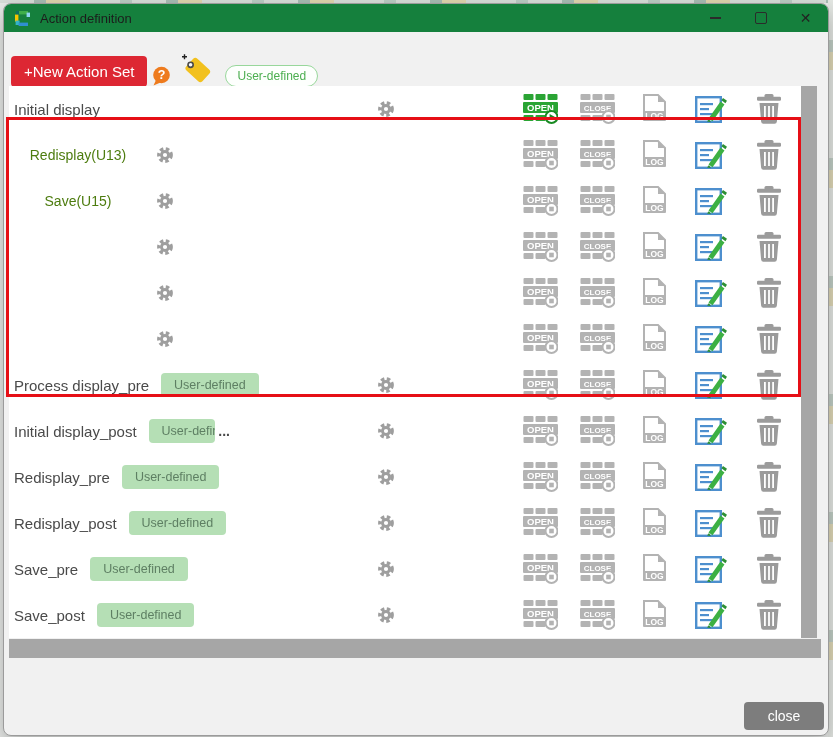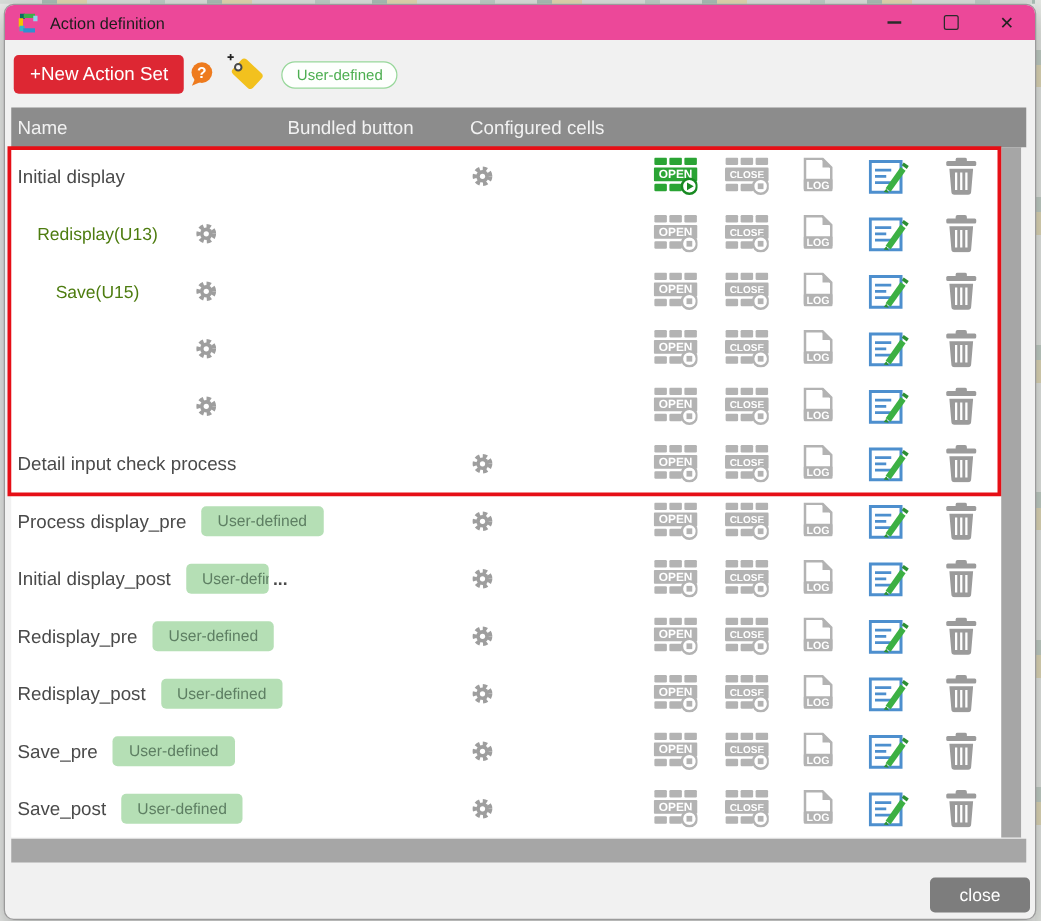--- a/index.html
+++ b/index.html
@@ -11,31 +11,31 @@
   .bg-sliver-top{position:absolute;left:0;top:0;width:833px;height:3px;
     background:repeating-linear-gradient(90deg,#d8ded9 0 34px,#a8bdb4 34px 46px,#e0d6ae 46px 70px,#d8ded9 70px 120px,#bcccc4 120px 132px);}
   .bg-sliver-right{position:absolute;right:0;top:0;width:5px;height:737px;
     background:repeating-linear-gradient(180deg,#e4e7e3 0 40px,#c2cfc6 40px 52px,#e0d9b8 52px 70px,#e4e7e3 70px 118px);}
 
   .window{position:absolute;left:3px;top:3px;width:824px;height:731px;
     background:#f1f1f1;border:1px solid #9b9b9b;border-radius:8px;
     box-shadow:0 8px 20px rgba(0,0,0,.28);overflow:hidden;}
 
   
-  .titlebar{height:28px;background:#ec4899;display:flex;align-items:center;padding:0 0 0 10px;}
+  .titlebar{height:28px;background:#15803d;display:flex;align-items:center;padding:0 0 0 10px;}
   .app-icon{width:17px;height:17px;display:inline-flex;}
   .title{font-size:13px;color:#1c1c1c;margin-left:9px;}
   .controls{margin-left:auto;display:flex;height:100%;}
   .ctrl{width:45px;height:100%;display:flex;align-items:center;justify-content:center;}
   .min-line{display:block;width:11px;height:1.5px;background:#2b2b2b;}
   .max-box{display:block;width:10px;height:10px;border:1.3px solid #2b2b2b;border-radius:2px;}
   .close-x{font-size:14px;color:#222;line-height:1;}
 
   
-  .toolbar{height:55px;display:flex;align-items:center;padding:0 7px;}
+  .toolbar{height:55px;display:flex;align-items:flex-end;padding:0 7px;}
   .btn-new{background:#dd2733;color:#ffffff;font-size:15px;border:none;border-radius:4px;
     height:31px;padding:0 13px;font-family:"Liberation Sans",sans-serif;cursor:pointer;}
   .help-btn{margin-left:5px;display:inline-flex;cursor:pointer;}
   .tag-btn{margin-left:6px;display:inline-flex;cursor:pointer;margin-top:-4px;}
   .pill{margin-left:10px;border:1.5px solid #98d79b;color:#4cae50;background:#fdfffd;
     border-radius:11px;font-size:12px;padding:3px 11px;cursor:pointer;}
 
   
   .table-wrap{position:absolute;left:5px;top:82px;width:812px;}
   .thead{height:32px;background:#8c8c8c;display:flex;align-items:center;color:#f2f2f2;font-size:15px;}
@@ -117,25 +117,20 @@
           <path d="M10 12.5 q0 -3 3 -3 h16 q3 0 3 3 v10 q0 3 -3 3 h-16 q-3 0 -3 -3 z" fill="#f2c11e"></path>
         </g>
         <circle cx="13.6" cy="13.8" r="2.6" fill="#f7f7f7" stroke="#4a4a4a" stroke-width="1.6"></circle>
         <path d="M7.5 3.2 v5 M5 5.7 h5" stroke="#222" stroke-width="1.4"></path>
       </svg>
     </span>
     <span class="pill">User-defined</span>
   </div>
 
   <div class="table-wrap">
-    <div class="thead">
-      <span class="hcol-name">Name</span>
-      <span class="hcol-bundled">Bundled button</span>
-      <span class="hcol-cells">Configured cells</span>
-    </div>
     <div class="tbody">
       <div class="rows">
           <div class="row">
     <div class="cell-name">
       <span class="rowname">Initial display</span>
 
     </div>
     <div class="cell-bundled"></div>
     <div class="cell-gear">
               <span class="iconbtn">
@@ -529,24 +524,20 @@
  <path d="M3.5 9 h19 l-1.6 18.6 a2.4 2.4 0 0 1 -2.4 2.2 h-11 a2.4 2.4 0 0 1 -2.4 -2.2 z" fill="#9b9b9b"></path>
  <rect x="8" y="12" width="1.8" height="14" fill="#ffffff"></rect>
  <rect x="12.1" y="12" width="1.8" height="14" fill="#ffffff"></rect>
  <rect x="16.2" y="12" width="1.8" height="14" fill="#ffffff"></rect>
 </svg>
                 </span>
               </span>
     </div>
   </div>
           <div class="row">
-    <div class="cell-name">
-      <span class="rowname">Detail input check process</span>
-
-    </div>
     <div class="cell-bundled"></div>
     <div class="cell-gear">
               <span class="iconbtn">
 <svg width="18" height="18" viewBox="0 0 18 18">
  <circle cx="9" cy="9" r="6.2" fill="none" stroke="#9e9e9e" stroke-width="3.4" stroke-dasharray="3.4 2.45"></circle>
  <circle cx="9" cy="9" r="5" fill="#9e9e9e"></circle>
  <circle cx="9" cy="9" r="2.1" fill="#ffffff"></circle>
 </svg>
               </span>
             </div>

